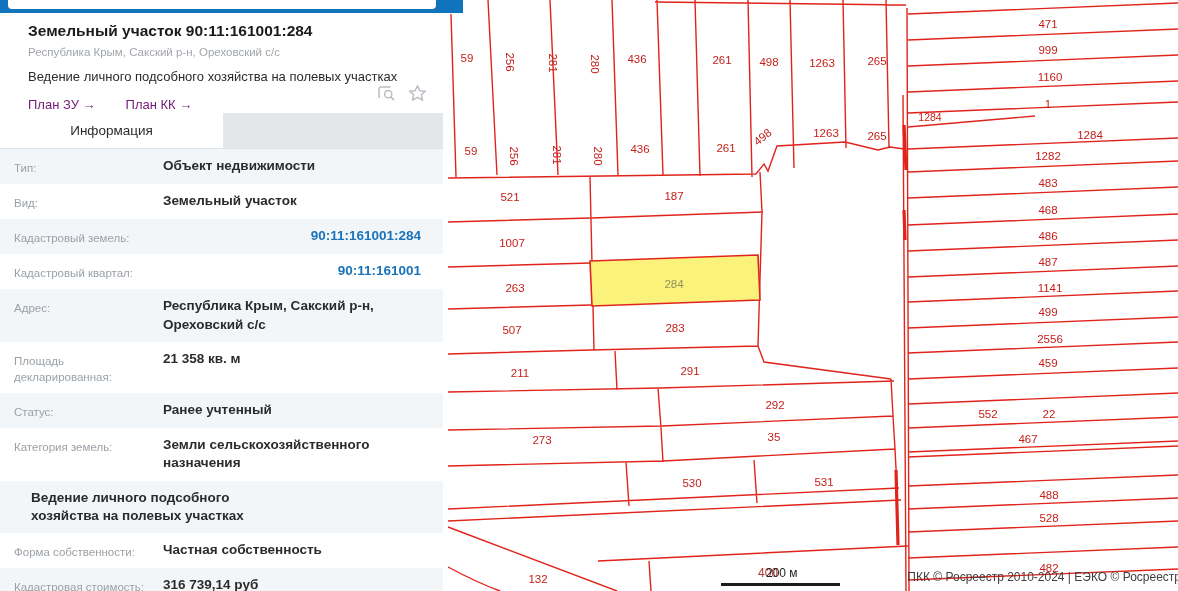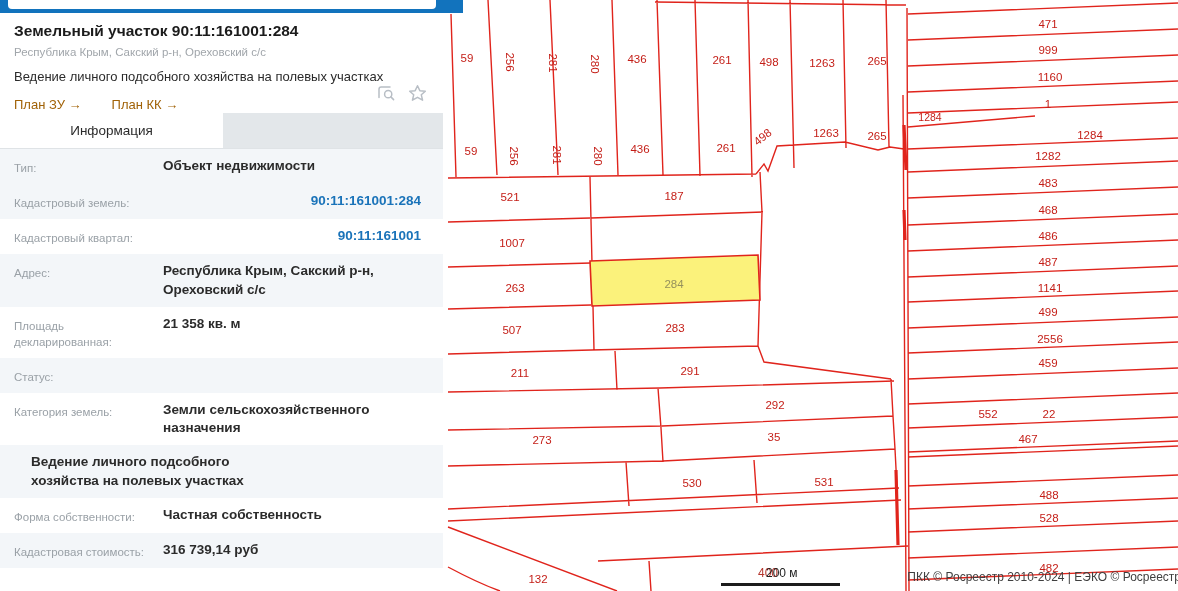--- a/index.html
+++ b/index.html
@@ -2,26 +2,26 @@
 <html><head>
 <meta charset="utf-8">
 <style>
   html,body{margin:0;padding:0;}
   body{width:1178px;height:591px;overflow:hidden;position:relative;background:#fff;
        font-family:"Liberation Sans",sans-serif;}
   
   .panel{position:absolute;left:0;top:0;width:443px;height:591px;background:#fff;z-index:5;}
   .topbar{position:absolute;left:0;top:0;width:463px;height:13px;background:#1273bd;overflow:hidden;z-index:6;}
   .searchbox{position:absolute;left:8px;top:-9px;width:428px;height:18px;background:#fff;border-radius:4px;}
-  .p-head{padding:22px 14px 0 14px;}
+  .p-head{padding:22px 14px 0 28px;}
   .p-title{font-size:15.5px;font-weight:bold;color:#1b1b1b;}
   .p-sub{margin-top:6px;font-size:11.5px;color:#a1a6ab;}
   .p-desc{margin-top:11px;font-size:13px;color:#2b2b2b;}
   .p-links{margin-top:13px;display:flex;gap:30px;font-size:13px;}
-  .p-link{color:#a16207;text-decoration:none;cursor:pointer;}
+  .p-link{color:#701a75;text-decoration:none;cursor:pointer;}
   .head-icons{position:absolute;top:84px;right:16px;display:flex;gap:12px;}
   .head-icons svg{display:block;}
   .tabbar{position:absolute;left:0;top:113px;width:443px;height:36px;background:#e3e7ea;display:flex;
           border-bottom:1px solid #dfe3e6;box-sizing:border-box;}
   .tab{flex:none;width:223px;text-align:center;line-height:35px;font-size:13.5px;color:#8d969e;cursor:pointer;}
   .tab.active{background:#fff;color:#2b2b2b;font-weight:normal;}
   .tab:last-child{width:220px;margin-top:30px;}
   .irows{position:absolute;left:0;top:149px;width:443px;}
   .irow{display:flex;padding:8px 0 8px 14px;box-sizing:border-box;min-height:34px;}
   .irow.alt{background:#f3f6f9;}
@@ -173,38 +173,43 @@
   </div>
   <div class="tabbar">
     <div class="tab active">Информация</div>
     <div class="tab">Услуги</div>
   </div>
   <div class="irows">
       <div class="irow alt">
         <div class="ilabel">Тип:</div>
         <div class="ivalue">Объект недвижимости</div>
       </div>
+      <div class="irow">
+        <div class="ilabel">Вид:</div>
+        <div class="ivalue">Земельный участок</div>
+      </div>
       <div class="irow alt">
         <div class="ilabel">Кадастровый земель:</div>
         <div class="ivalue link">90:11:161001:284</div>
       </div>
       <div class="irow">
         <div class="ilabel">Кадастровый квартал:</div>
         <div class="ivalue link">90:11:161001</div>
       </div>
       <div class="irow alt">
         <div class="ilabel">Адрес:</div>
         <div class="ivalue">Республика Крым, Сакский р-н, Ореховский с/с</div>
       </div>
       <div class="irow">
         <div class="ilabel">Площадь декларированная:</div>
         <div class="ivalue">21 358 кв. м</div>
       </div>
       <div class="irow alt">
         <div class="ilabel">Статус:</div>
+        <div class="ivalue">Ранее учтенный</div>
       </div>
       <div class="irow">
         <div class="ilabel">Категория земель:</div>
         <div class="ivalue">Земли сельскохозяйственного назначения</div>
       </div>
       <div class="irow alt">
         <div class="ivalue">Ведение личного подсобного хозяйства на полевых участках</div>
       </div>
       <div class="irow">
         <div class="ilabel">Форма собственности:</div>

